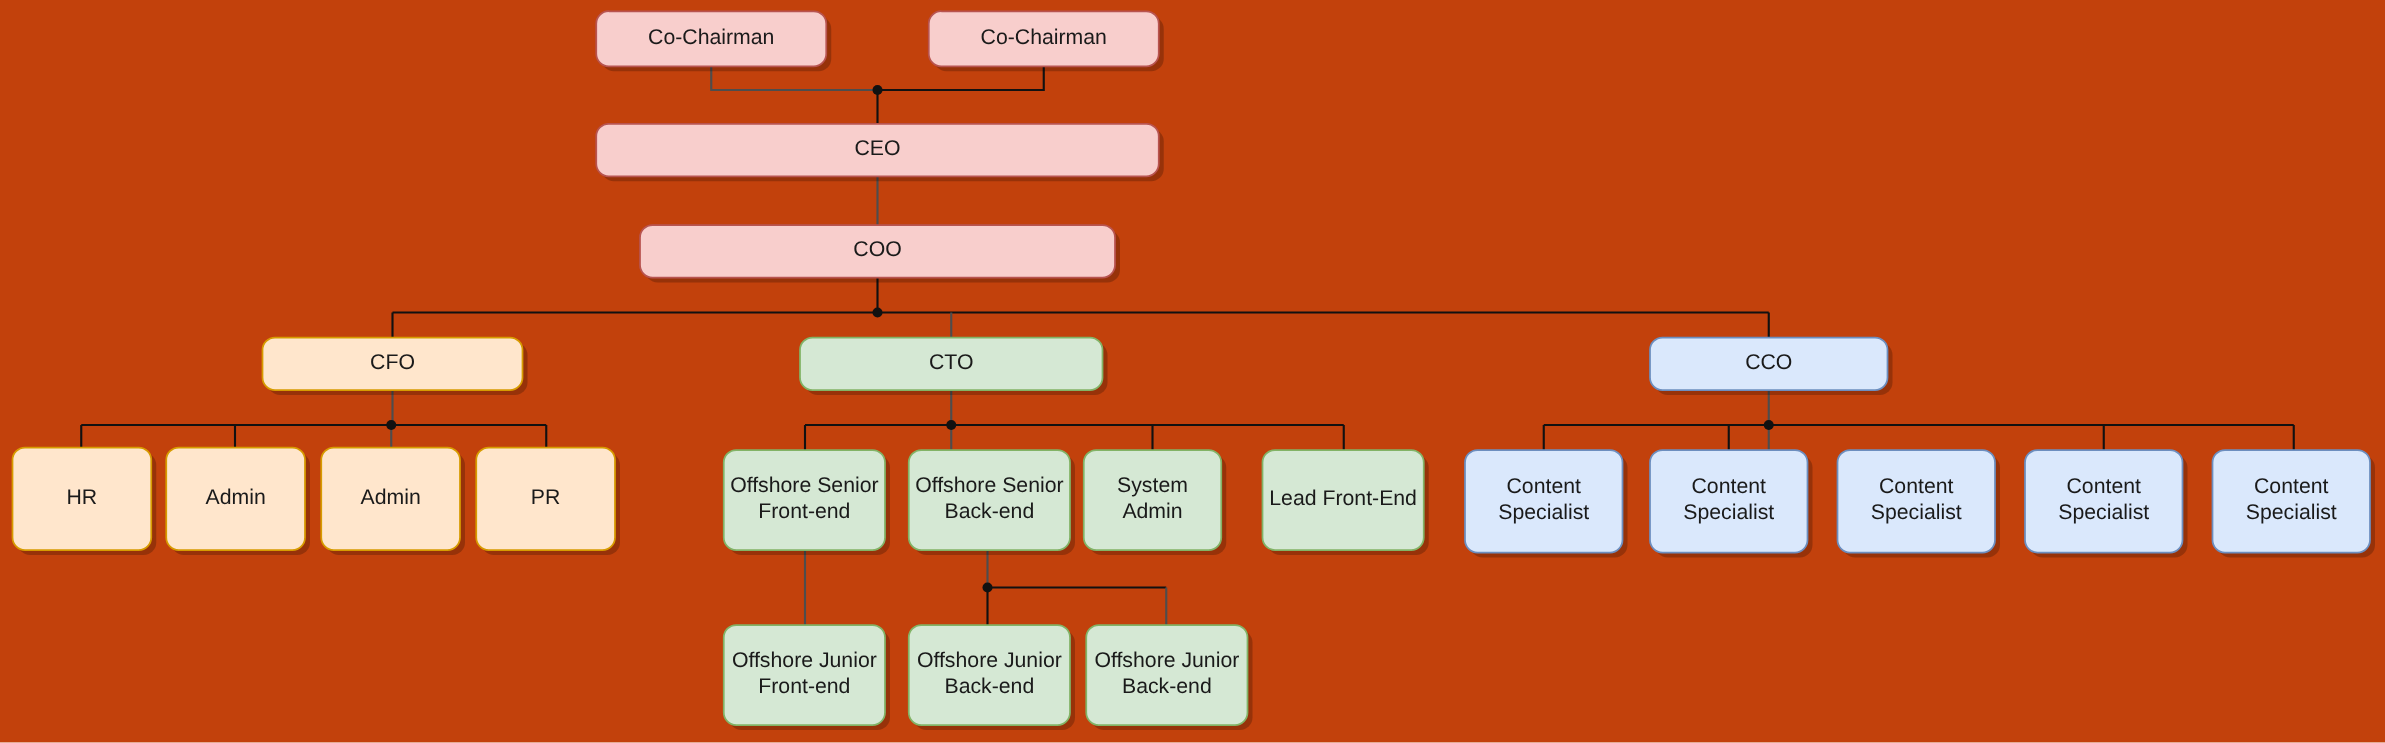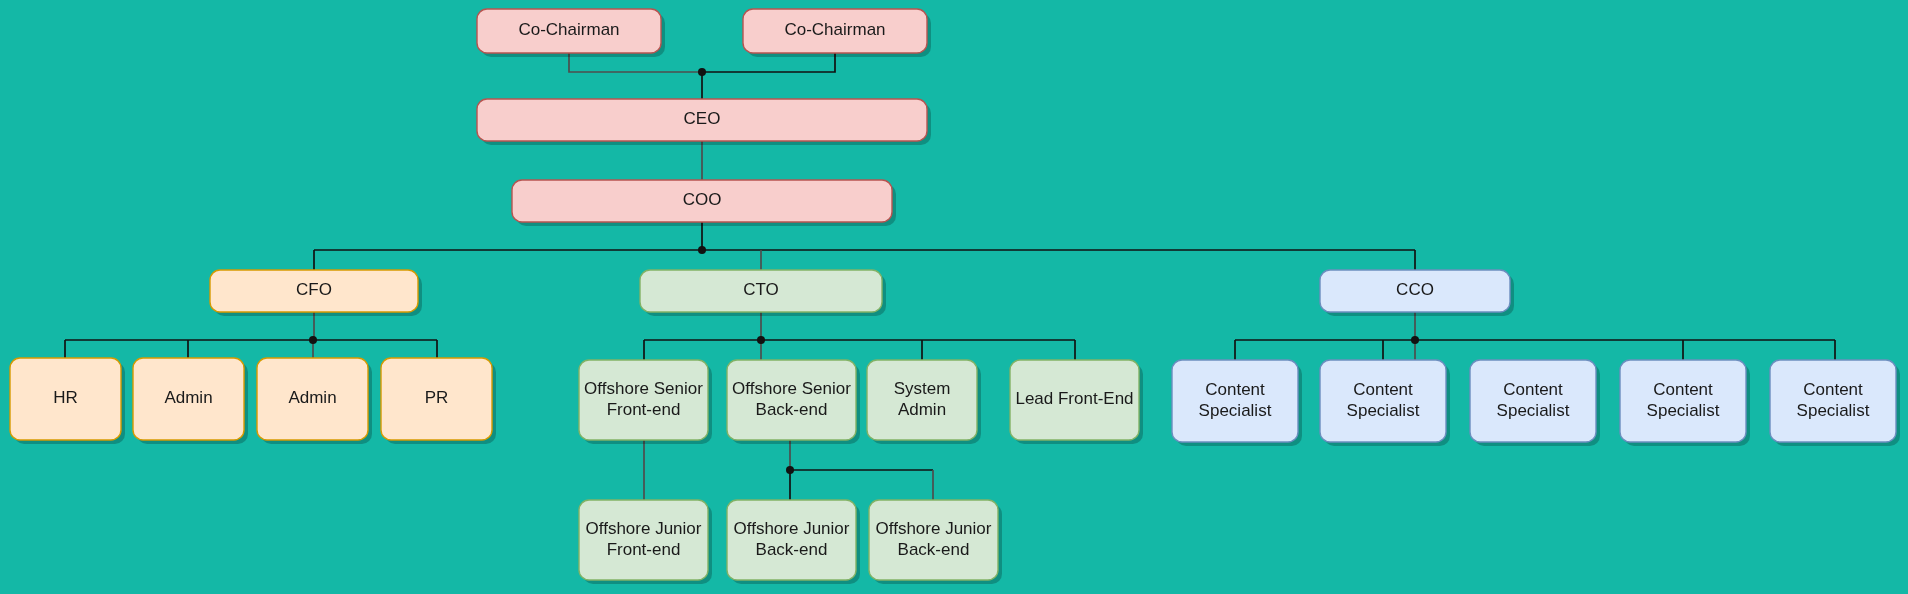--- a/index.html
+++ b/index.html
@@ -57,21 +57,21 @@
   }
   .hit {
     fill: transparent;
     stroke: none;
     cursor: pointer;
   }
 </style>
 </head>
 <body>
 
-<div id="chart-root" style="width: 1908px; height: 594px; background: #14b8a6; text-decoration: underline;">
+<div id="chart-root" style="width: 1908px; height: 594px; background: #c2410c; text-decoration: underline;">
   <svg id="chart-svg" viewBox="0 0 1908 594" xmlns="http://www.w3.org/2000/svg">
     <g id="layer-connectors">
         <path d="M 569 53 L 569 72 L 702 72" class="edge-line gray"></path>
         <path d="M 835 53 L 835 72 L 702 72" class="edge-line"></path>
         <path d="M 702 72 L 702 99" class="edge-line"></path>
         <path d="M 702 141 L 702 180" class="edge-line gray"></path>
         <path d="M 702 222 L 702 250" class="edge-line"></path>
         <path d="M 314 250 L 1415 250" class="edge-line"></path>
         <path d="M 314 250 L 314 270" class="edge-line"></path>
         <path d="M 761 250 L 761 270" class="edge-line gray"></path>

